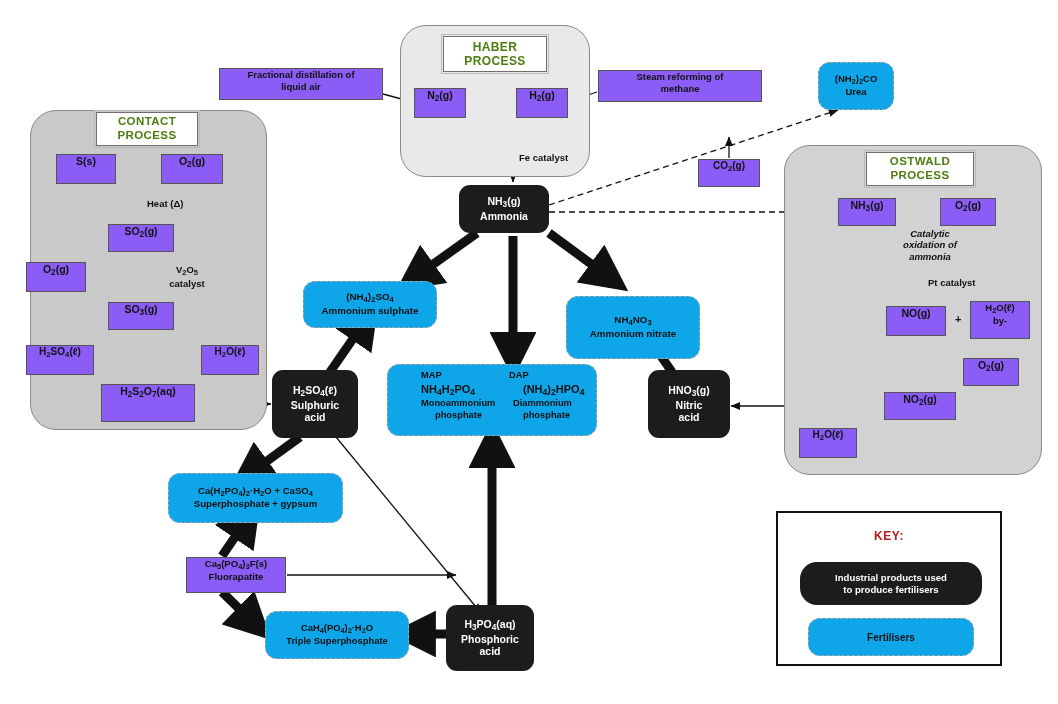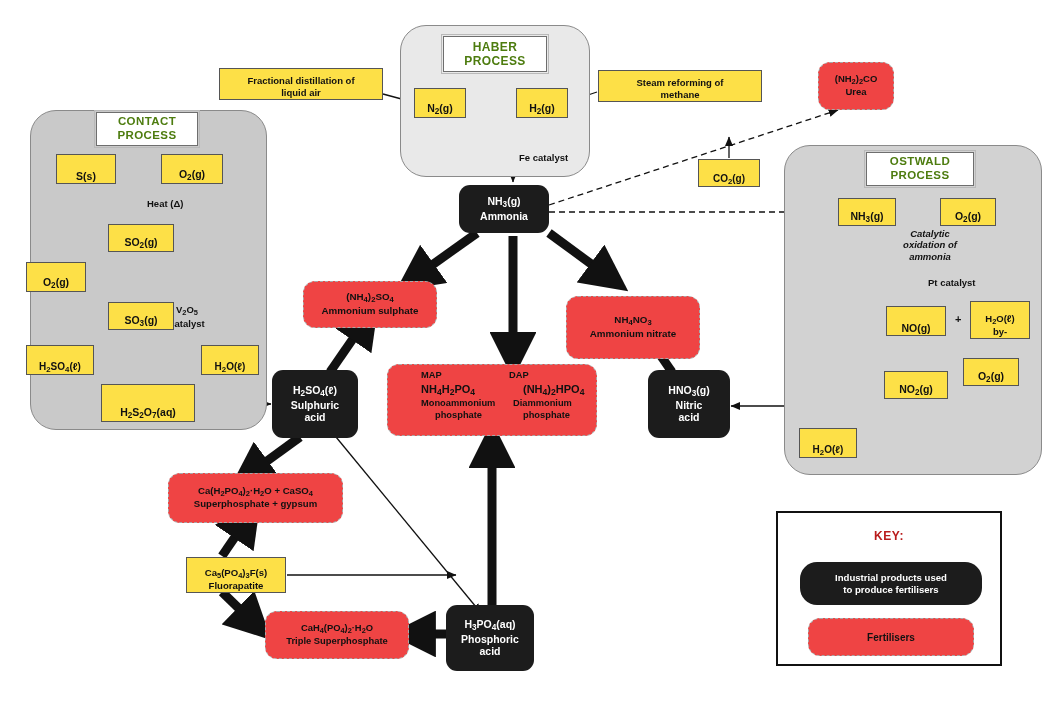--- a/index.html
+++ b/index.html
@@ -34,23 +34,23 @@
     font-weight:bold;
     letter-spacing:.4px;
     display:flex; align-items:center; justify-content:center;
     line-height:1.2;
     color:#4d7c0f;
   }
 
   
   .wbox {
     position:absolute;
-    background:#fde047;
+    background:#8b5cf6;
     border:1px solid #555;
-    display:flex; align-items:flex-end; justify-content:center;
+    display:flex; align-items:flex-start; justify-content:center;
     text-align:center;
     line-height:1.25;
     color:#111;
     font-weight:bold;
   }
   .wbox.note { font-weight:bold; }
 
   
   .dbox {
     position:absolute;
@@ -59,21 +59,21 @@
     color:#ffffff;
     display:flex; align-items:center; justify-content:center;
     text-align:center;
     font-weight:bold;
     line-height:1.22;
   }
 
   
   .fbox {
     position:absolute;
-    background:#ef4444;
+    background:#0ea5e9;
     border:1px dashed #a8a8a8;
     border-radius:12px;
     display:flex; align-items:center; justify-content:center;
     text-align:center;
     line-height:1.3;
     color:#111;
     font-weight:bold;
   }
 
   
@@ -251,21 +251,21 @@
   <div class="flabel" style="left:147px; top:198px; width:70px; font-size:9.5px; text-align:left;">Heat (Δ)</div>
 
   <div class="wbox" style="left:108px; top:224px; width:66px; height:28px; font-size:10.5px;">
     <span>SO<span class="sub">2</span>(g)</span>
   </div>
 
   <div class="wbox" style="left:26px; top:262px; width:60px; height:30px; font-size:10.5px;">
     <span>O<span class="sub">2</span>(g)</span>
   </div>
 
-  <div class="flabel" style="left:152px; top:264px; width:70px; font-size:9.5px;margin-top:40px;">
+  <div class="flabel" style="left:152px; top:264px; width:70px; font-size:9.5px;">
     <span>V<span class="sub">2</span>O<span class="sub">5</span></span><br>
     <span>catalyst</span>
   </div>
 
   <div class="wbox" style="left:108px; top:302px; width:66px; height:28px; font-size:10.5px;">
     <span>SO<span class="sub">3</span>(g)</span>
   </div>
 
   <div class="wbox" style="left:26px; top:345px; width:68px; height:30px; font-size:10px;">
     <span>H<span class="sub">2</span>SO<span class="sub">4</span>(ℓ)</span>
@@ -314,21 +314,21 @@
     <span>
       <span>H<span class="sub">2</span>O(ℓ)</span><br>
       <span>by-</span>
     </span>
   </div>
 
   <div class="wbox" style="left:963px; top:358px; width:56px; height:28px; font-size:10.5px;">
     <span>O<span class="sub">2</span>(g)</span>
   </div>
 
-  <div class="wbox" style="left:884px; top:371px; width:64px; height:28px; font-size:10.5px;">
+  <div class="wbox" style="left:884px; top:392px; width:72px; height:28px; font-size:10.5px;">
     <span>NO<span class="sub">2</span>(g)</span>
   </div>
 
   <div class="wbox" style="left:799px; top:428px; width:58px; height:30px; font-size:10px;">
     <span>H<span class="sub">2</span>O(ℓ)</span>
   </div>
 
   <div class="dbox" style="left:459px; top:185px; width:90px; height:48px; font-size:10.5px;">
     <span>
       <span>NH<span class="sub">3</span>(g)</span><br>

